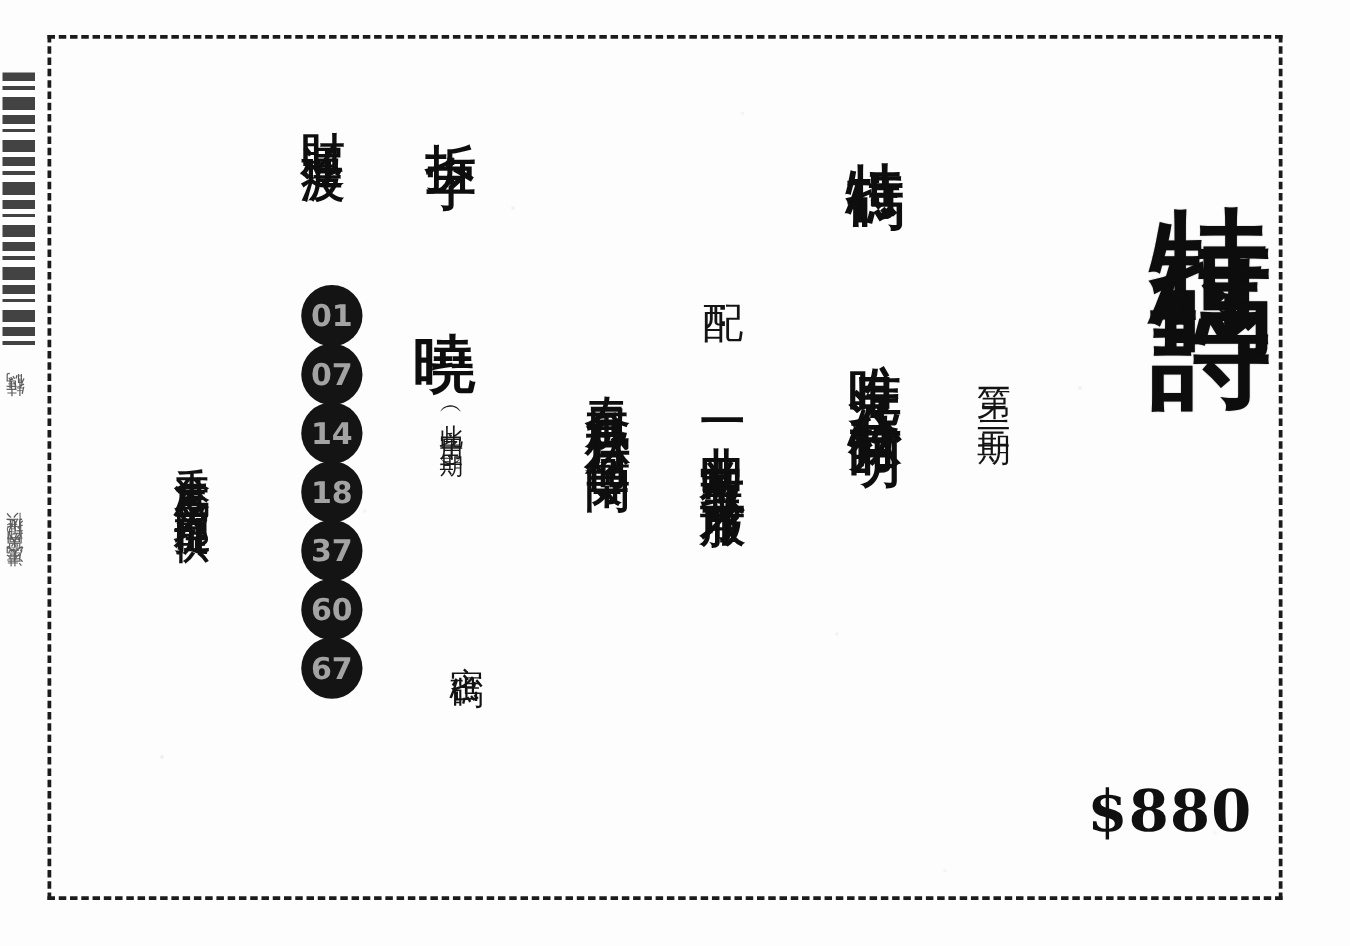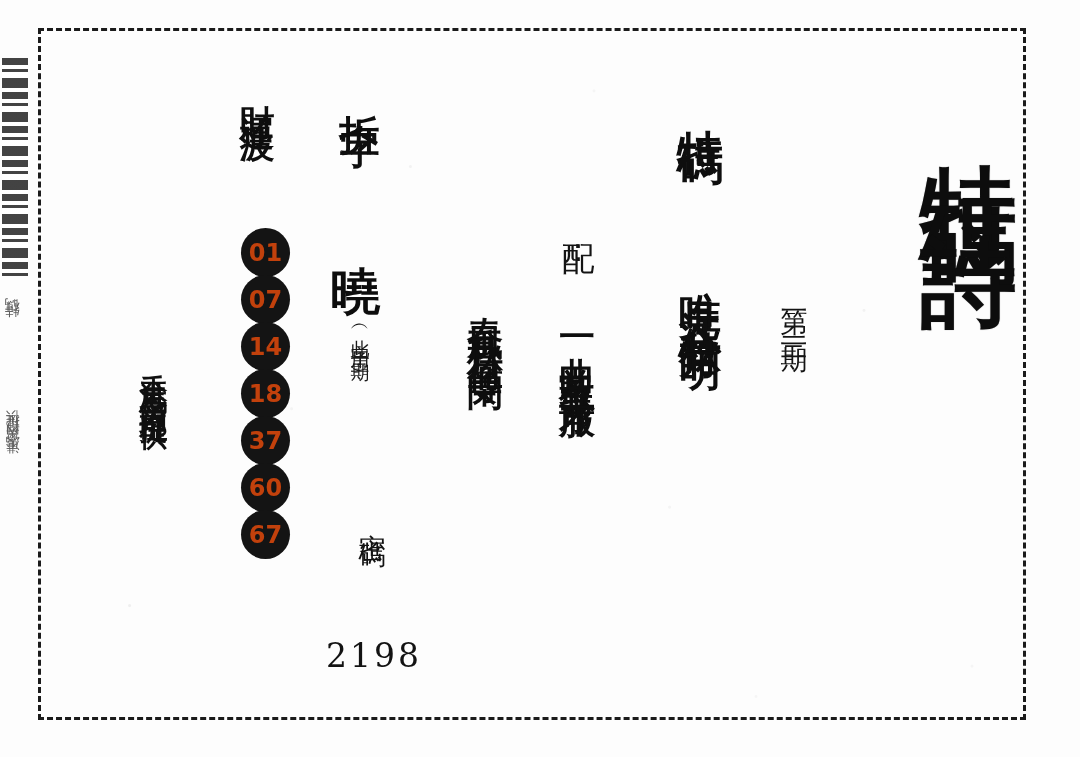--- a/index.html
+++ b/index.html
@@ -224,21 +224,21 @@
     display: flex;
     flex-direction: column;
     align-items: center;
     gap: 0px;
   }
   .num {
     width: 49px;
     height: 49px;
     border-radius: 50%;
     background: #141414;
-    color: #c2410c;
+    color: #a3a3a3;
     font-size: 24px;
     font-weight: 700;
     display: flex;
     align-items: center;
     justify-content: center;
     letter-spacing: 0px;
     margin-bottom: -2px;
     font-family: "DejaVu Sans", "Liberation Sans", sans-serif;
   }
 
@@ -261,35 +261,35 @@
 
   <div id="left-strip">
     <div id="left-barcode"></div>
     <div class="strip-text" id="strip-t1">特碼</div>
     <div class="strip-text" id="strip-t2">港馬會內部提供</div>
   </div>
 
   <div id="frame"></div>
 
   <div class="v" id="title">特碼詩</div>
+  <div id="price">$880</div>
 
   <div class="v" id="issue">第一二三期</div>
 
   <div class="v" id="tema-label">特碼：</div>
   <div class="v" id="tema-line">唯見江心秋月明</div>
 
   <div class="v" id="pei-label">配：</div>
   <div class="v" id="poem-1">一曲常教善才服</div>
   <div class="v" id="poem-2">春風秋月何等閑</div>
 
   <div class="v" id="chaizi-label">拆字：</div>
   <div class="v" id="chaizi-char">曉</div>
   <div class="v" id="chaizi-note">（此字用三期）</div>
   <div class="v" id="chaizi-mima">密碼</div>
-  <div id="mima-number">2198</div>
 
   <div class="v" id="caiyun-label">財運波</div>
   <div id="numbers">
     <div class="num">01</div>
     <div class="num">07</div>
     <div class="num">14</div>
     <div class="num">18</div>
     <div class="num">37</div>
     <div class="num">60</div>
     <div class="num">67</div>

